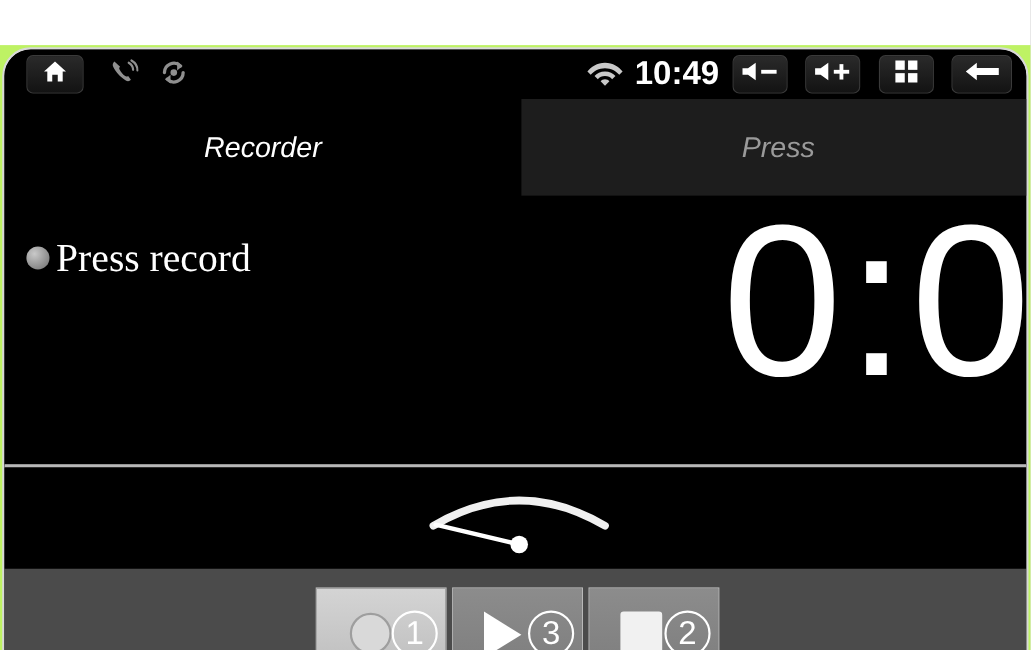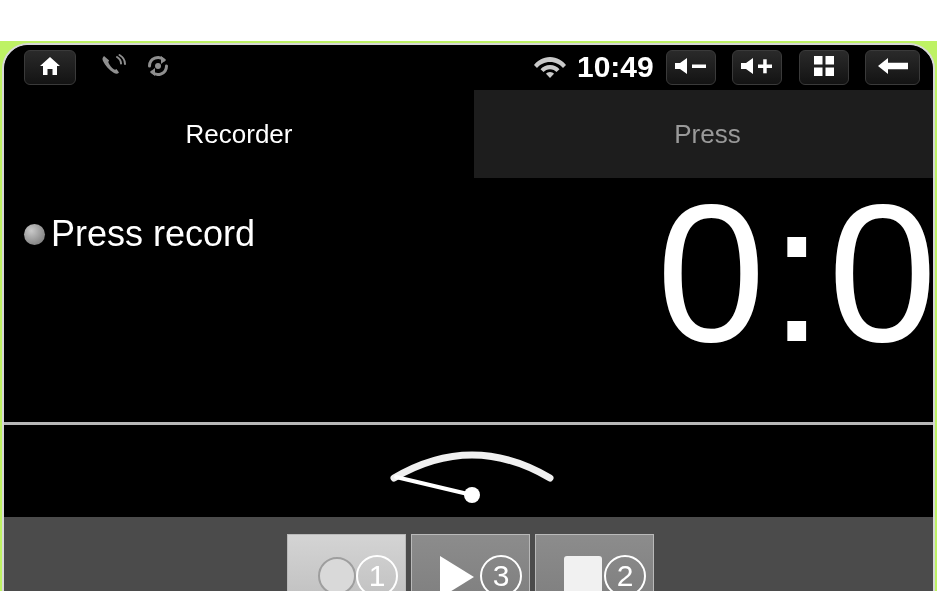--- a/index.html
+++ b/index.html
@@ -84,20 +84,21 @@
   .sb-grid  { left: 795px; width: 50px; }
   .sb-back  { left: 861px; width: 55px; }
 
   
   .tabbar {
     position: absolute;
     left: 0;
     top: 45px;
     width: 100%;
     height: 88px;
+    font-style: italic;
   }
   .tab {
     position: absolute;
     top: 0;
     height: 88px;
     display: flex;
     align-items: center;
     justify-content: center;
     font-size: 26px;
     box-sizing: border-box;
@@ -144,21 +145,21 @@
     height: 21px;
     border-radius: 50%;
     background: radial-gradient(circle at 35% 32%, #c9c9c9, #8d8d8d 65%, #6f6f6f);
     flex: 0 0 auto;
   }
   .status-text {
     margin-left: 6px;
     color: #ffffff;
     font-size: 36px;
     line-height: 36px;
-    font-family: Liberation Sans, sans-serif;
+    font-family: Liberation Serif, serif;
   }
   .timer {
     position: absolute;
     right: -8px;
     top: -2px;
     color: #ffffff;
     font-size: 196px;
     line-height: 196px;
     font-family: "Liberation Sans", sans-serif;
     letter-spacing: 4px;

